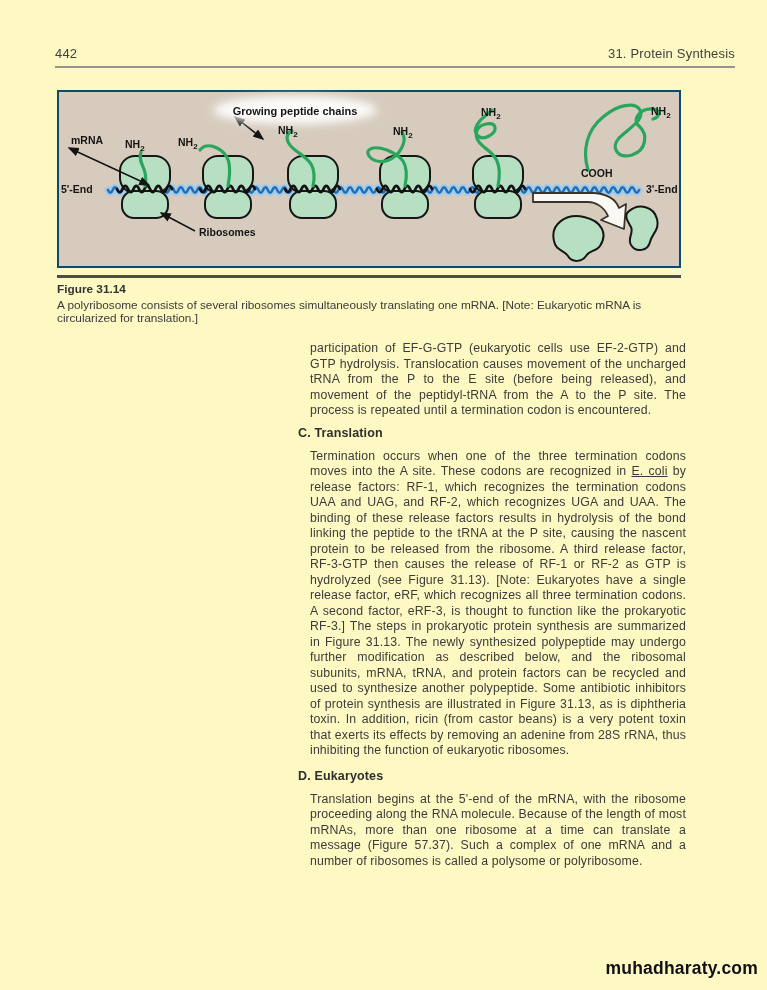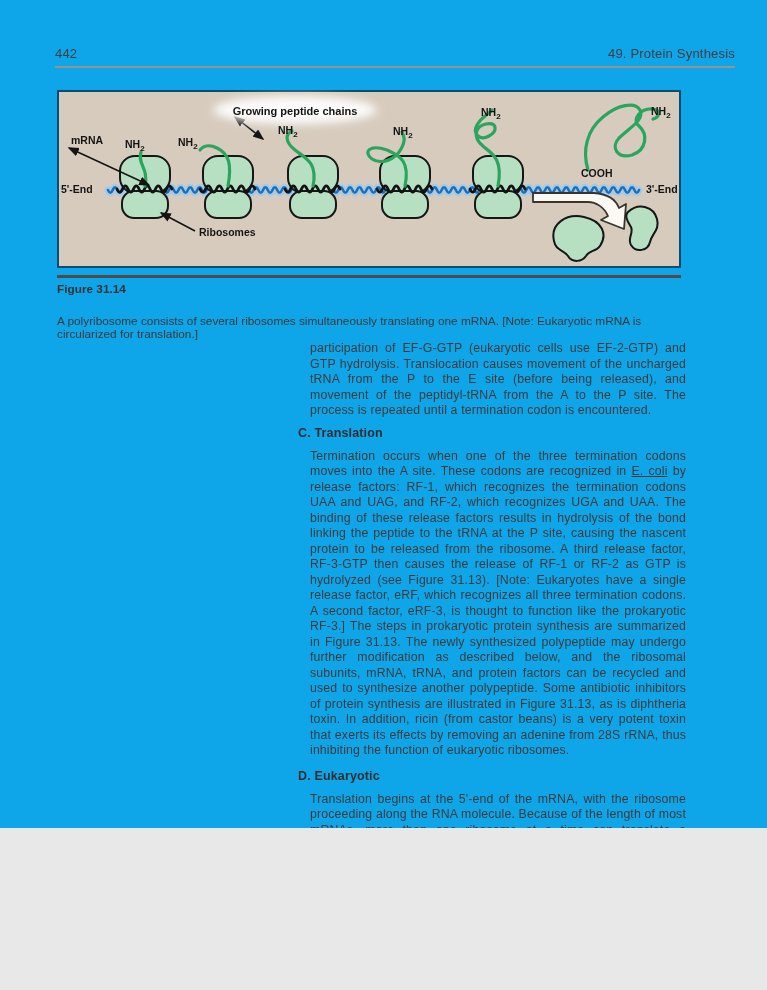--- a/index.html
+++ b/index.html
@@ -1,31 +1,31 @@
 <!DOCTYPE html>
 <html><head>
 <meta charset="utf-8">
 <style>
   html,body{margin:0;padding:0;background:#e8e8e8;}
   .page{
-    position:relative;width:767px;height:828px;margin:0 auto;
-    background:#0ea5e9;overflow:hidden;
+    position:relative;width:767px;height:990px;margin:0 auto;
+    background:#fef9c3;overflow:hidden;
     font-family:"Liberation Sans",sans-serif;color:#3a3a3a;
   }
   
   .header{position:absolute;left:55px;top:46px;width:680px;display:flex;justify-content:space-between;
     font-size:13px;color:#3f3f3f;letter-spacing:.2px;}
   .header-rule{position:absolute;left:55px;top:66px;width:680px;height:2px;background:#97948f;}
   
   .fig-panel{position:absolute;left:57px;top:90px;width:624px;height:178px;
     background:#d6cbbd;border:2px solid #0c4a6e;box-sizing:border-box;}
   .fig-panel svg{position:absolute;left:-2px;top:-2px;}
   .fig-rule{position:absolute;left:57px;top:275px;width:624px;height:2.5px;background:#4c4c4c;}
   .caption{position:absolute;left:57px;top:283px;width:622px;font-size:11.8px;line-height:13.5px;color:#3a3a3a;}
-  .caption-title{font-weight:bold;margin:0 0 18px 0;color:#333;}
+  .caption-title{font-weight:bold;margin:0 0 2px 0;color:#333;}
   
   .text-col{position:absolute;left:298px;top:341px;width:388px;}
   .text-col p{margin:0 0 7px 12px;width:376px;font-size:12.3px;line-height:15.5px;
     text-align:justify;letter-spacing:.15px;color:#3b3b3b;}
   .text-col p.after-head{margin-bottom:10px;}
   .text-col .subhead{margin:0 0 9px 0;font-size:12.5px;font-weight:bold;color:#2e2e2e;letter-spacing:.15px;}
   .u{text-decoration:underline;}
   
   .halo{fill:none;stroke:#a6cbe6;stroke-width:7;stroke-linecap:round;}
   .mrna{fill:none;stroke:#1f6fb8;stroke-width:2.6;stroke-linecap:round;}
@@ -41,21 +41,21 @@
   .footer{position:absolute;left:0;top:958px;width:758px;text-align:right;
     font-size:17.5px;font-weight:bold;letter-spacing:.2px;color:#101018;}
 </style>
 </head>
 <body>
 
 <div class="page">
 
   <div class="header">
     <span>442</span>
-    <span>49. Protein Synthesis</span>
+    <span>31. Protein Synthesis</span>
   </div>
   <div class="header-rule"></div>
 
   <div class="fig-panel">
     <svg width="624" height="178" viewBox="0 0 624 178">
       <defs>
         <marker id="ah" markerWidth="9" markerHeight="8" refX="6.5" refY="3" orient="auto">
           <path d="M0 0 L7.5 3 L0 6 Z" fill="#141414"></path>
         </marker>
         <marker id="ahs" markerWidth="9" markerHeight="8" refX="6.5" refY="3" orient="auto-start-reverse">
@@ -135,19 +135,19 @@
 
   <div class="caption">
     <div class="caption-title">Figure 31.14</div>
     <div class="caption-text">A polyribosome consists of several ribosomes simultaneously translating one mRNA. [Note: Eukaryotic mRNA is circularized for translation.]</div>
   </div>
 
   <div class="text-col">
     <p>participation of EF-G-GTP (eukaryotic cells use EF-2-GTP) and GTP hydrolysis. Translocation causes movement of the uncharged tRNA from the P to the E site (before being released), and movement of the peptidyl-tRNA from the A to the P site. The process is repeated until a termination codon is encountered.</p>
     <div class="subhead">C. Translation</div>
     <p class="after-head"><span>Termination occurs when one of the three termination codons moves into the A site. These codons are recognized in </span><span class="u">E. coli</span><span> by release factors: RF-1, which recognizes the termination codons UAA and UAG, and RF-2, which recognizes UGA and UAA. The binding of these release factors results in hydrolysis of the bond linking the peptide to the tRNA at the P site, causing the nascent protein to be released from the ribosome. A third release factor, RF-3-GTP then causes the release of RF-1 or RF-2 as GTP is hydrolyzed (see Figure 31.13). [Note: Eukaryotes have a single release factor, eRF, which recognizes all three termination codons. A second factor, eRF-3, is thought to function like the prokaryotic RF-3.] The steps in prokaryotic protein synthesis are summarized in Figure 31.13. The newly synthesized polypeptide may undergo further modification as described below, and the ribosomal subunits, mRNA, tRNA, and protein factors can be recycled and used to synthesize another polypeptide. Some antibiotic inhibitors of protein synthesis are illustrated in Figure 31.13, as is diphtheria toxin. In addition, ricin (from castor beans) is a very potent toxin that exerts its effects by removing an adenine from 28S rRNA, thus inhibiting the function of eukaryotic ribosomes.</span></p>
-    <div class="subhead">D. Eukaryotic</div>
+    <div class="subhead">D. Eukaryotes</div>
     <p>Translation begins at the 5'-end of the mRNA, with the ribosome proceeding along the RNA molecule. Because of the length of most mRNAs, more than one ribosome at a time can translate a message (Figure 57.37). Such a complex of one mRNA and a number of ribosomes is called a polysome or polyribosome.</p>
   </div>
 
   <div class="footer">muhadharaty.com</div>
 
 </div>
 
 </body></html>

